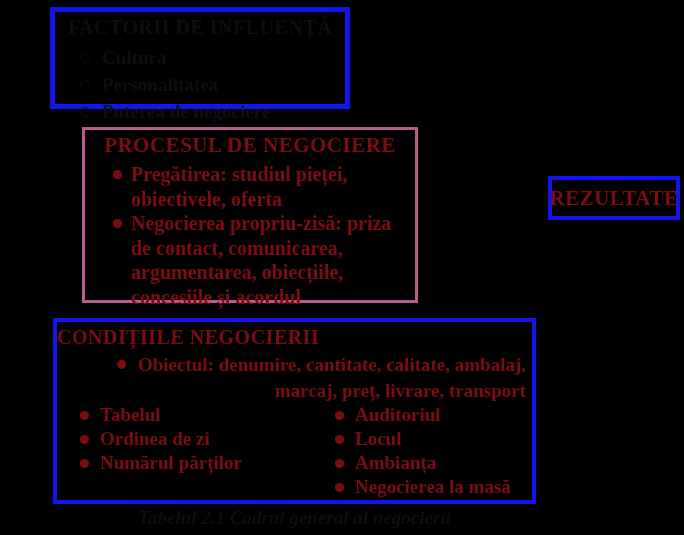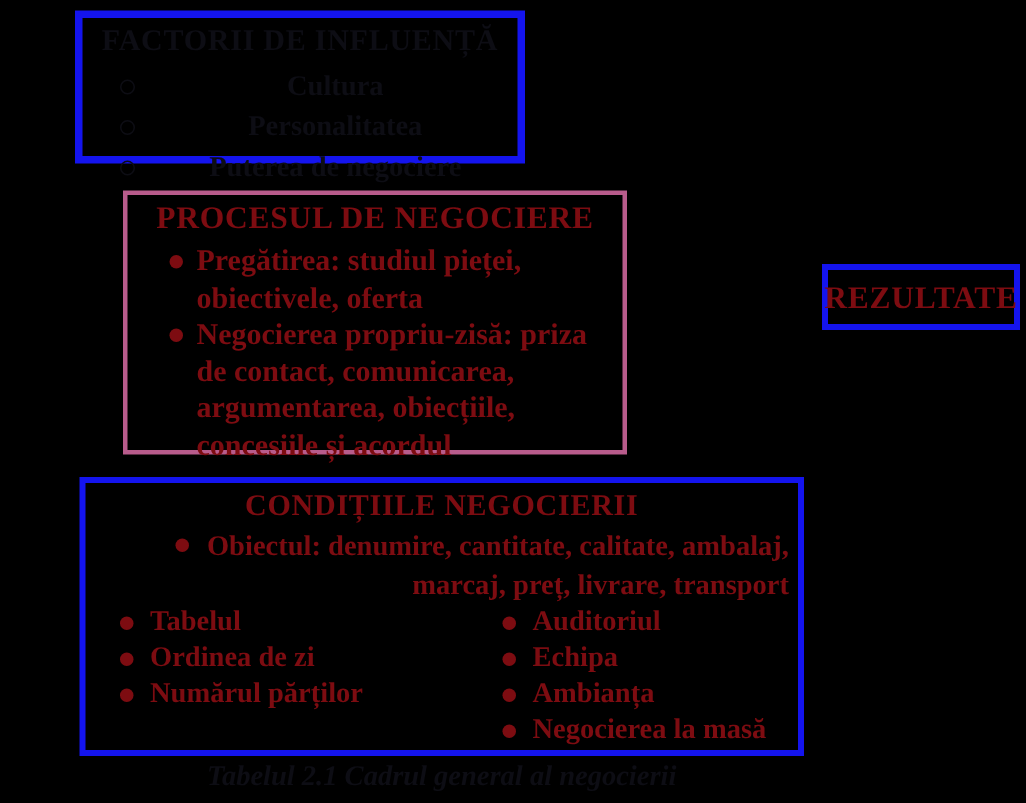--- a/index.html
+++ b/index.html
@@ -26,21 +26,21 @@
     left: 50px; top: 7px; width: 300px; height: 102px;
     border: 5px solid #1414ee;
     color: #0d0d14;
   }
   #factors-title {
     text-align: center;
     font-size: 20px;
     margin-top: 4px;
     letter-spacing: 0.5px;
   }
-  .f-list { margin-top: 5px; padding-left: 47px; text-align: center; }
+  .f-list { margin-top: 5px; padding-left: 47px; }
   .f-item { position: relative; line-height: 27px; font-size: 19px; }
   .ring {
     position: absolute;
     left: -22px; top: 9px;
     width: 8px; height: 8px;
     border: 1.5px solid #0d0d14;
     border-radius: 50%;
   }
   
   #process-box {
@@ -73,21 +73,20 @@
     letter-spacing: 0.5px;
   }
   
   #conditions-box {
     left: 53px; top: 318px; width: 483px; height: 186px;
     border: 4px solid #1414ee;
     color: #7d0c11;
     font-size: 19px;
   }
   #conditions-title {
-    text-align: center;
     font-size: 20px;
     margin-top: 4px;
     letter-spacing: 0.5px;
   }
   #conditions-lead {
     margin-top: 3px;
     padding-left: 21px;
     padding-right: 6px;
     line-height: 26px;
     text-align: right;
@@ -177,21 +176,21 @@
           <span>Numărul părților</span>
         </div>
       </div>
       <div class="col col-right">
         <div class="c-item">
           <span class="dot"></span>
           <span>Auditoriul</span>
         </div>
         <div class="c-item">
           <span class="dot"></span>
-          <span>Echipa</span>
+          <span>Locul</span>
         </div>
         <div class="c-item">
           <span class="dot"></span>
           <span>Ambianța</span>
         </div>
         <div class="c-item">
           <span class="dot"></span>
           <span>Negocierea la masă</span>
         </div>
       </div>

